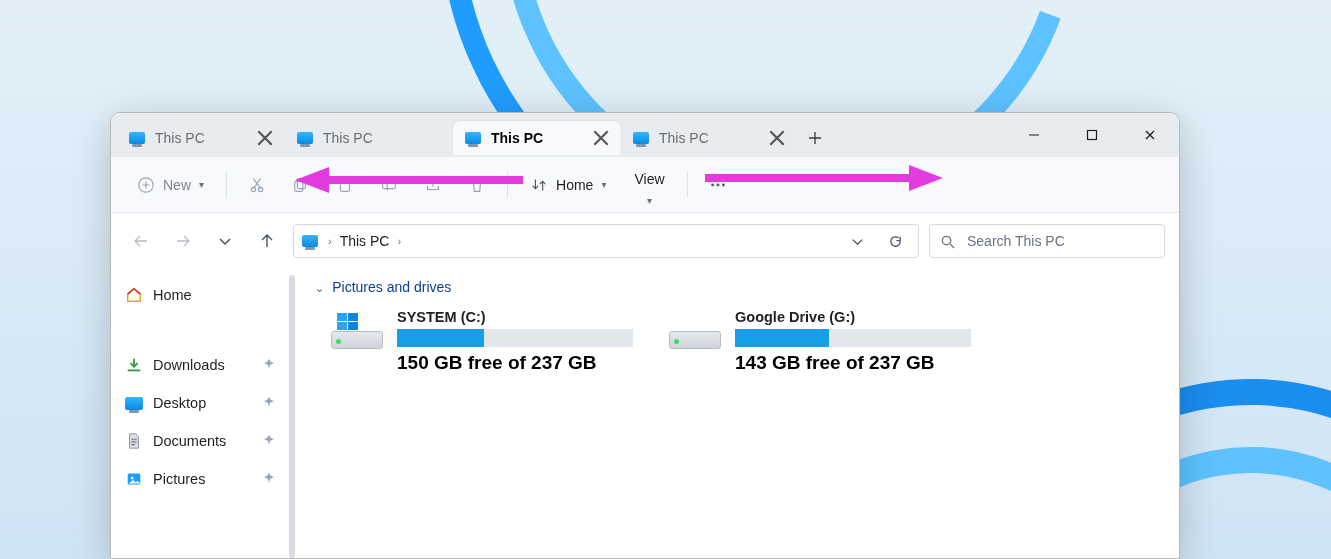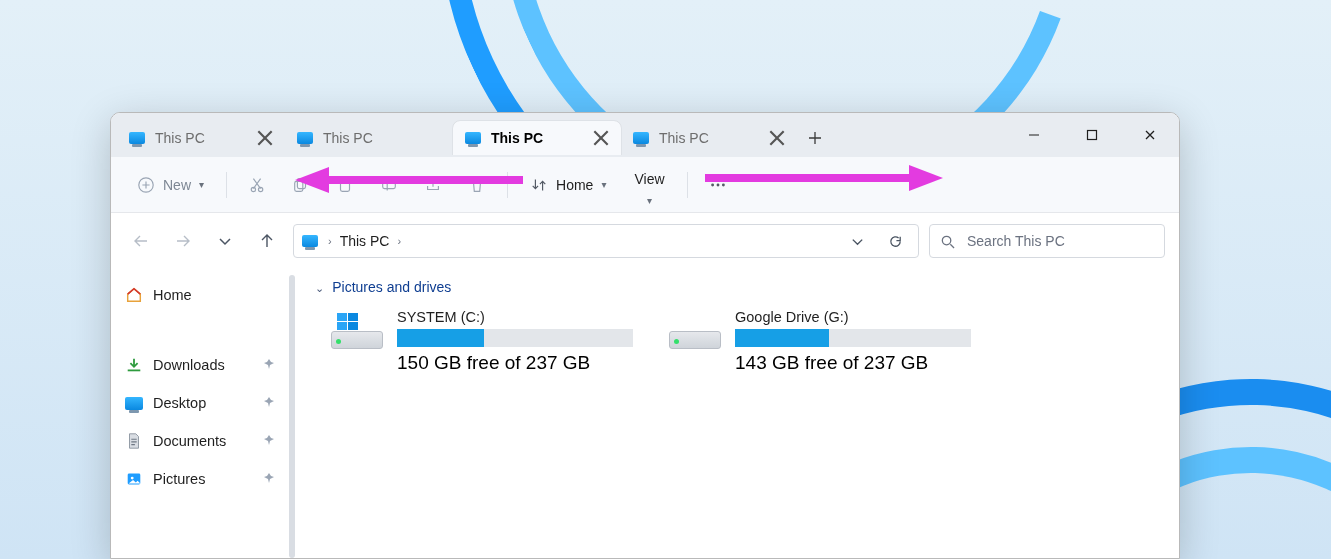--- a/index.html
+++ b/index.html
@@ -372,21 +372,21 @@
   .drive-ico .tile{
     position:absolute; top:0; left:6px;
     width:22px; height:18px;
     background:#0a88e0;
   }
   .drive-ico .tile.b1{ background:#2aa5f6; left:6px; top:0; width:10px; height:8px; }
   .drive-ico .tile.b2{ background:#0a88e0; left:17px; top:0; width:10px; height:8px; }
   .drive-ico .tile.b3{ background:#2aa5f6; left:6px; top:9px; width:10px; height:8px; }
   .drive-ico .tile.b4{ background:#0a88e0; left:17px; top:9px; width:10px; height:8px; }
 
-  .drive-info { flex:1; }
+  .drive-info { flex:1;font-weight:bold; }
   .drive-name { font-size:14.5px; margin-bottom:4px; }
   .drive-bar {
     width: 236px; height: 18px;
     background:#e3e6ea;
     position:relative;
     margin-bottom:5px;
   }
   .drive-bar .fill{
     position:absolute; left:0; top:0; bottom:0;
     background:#169fe6;

